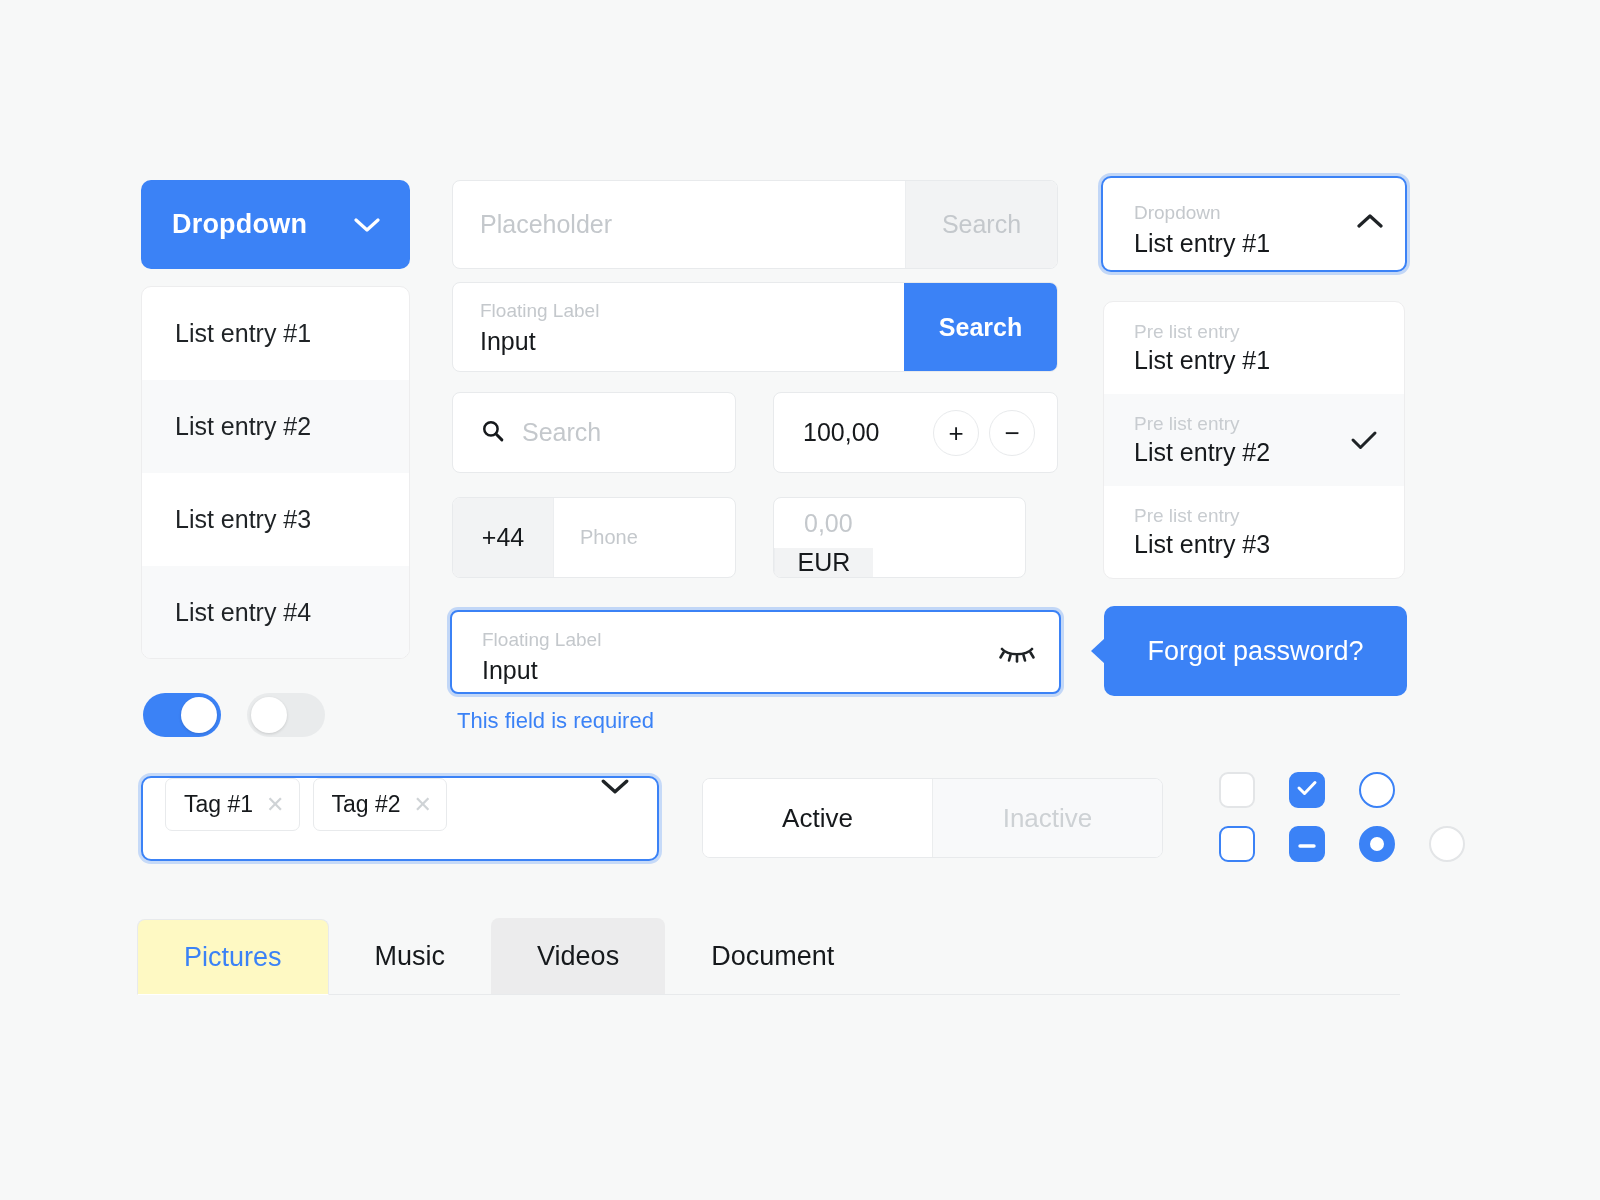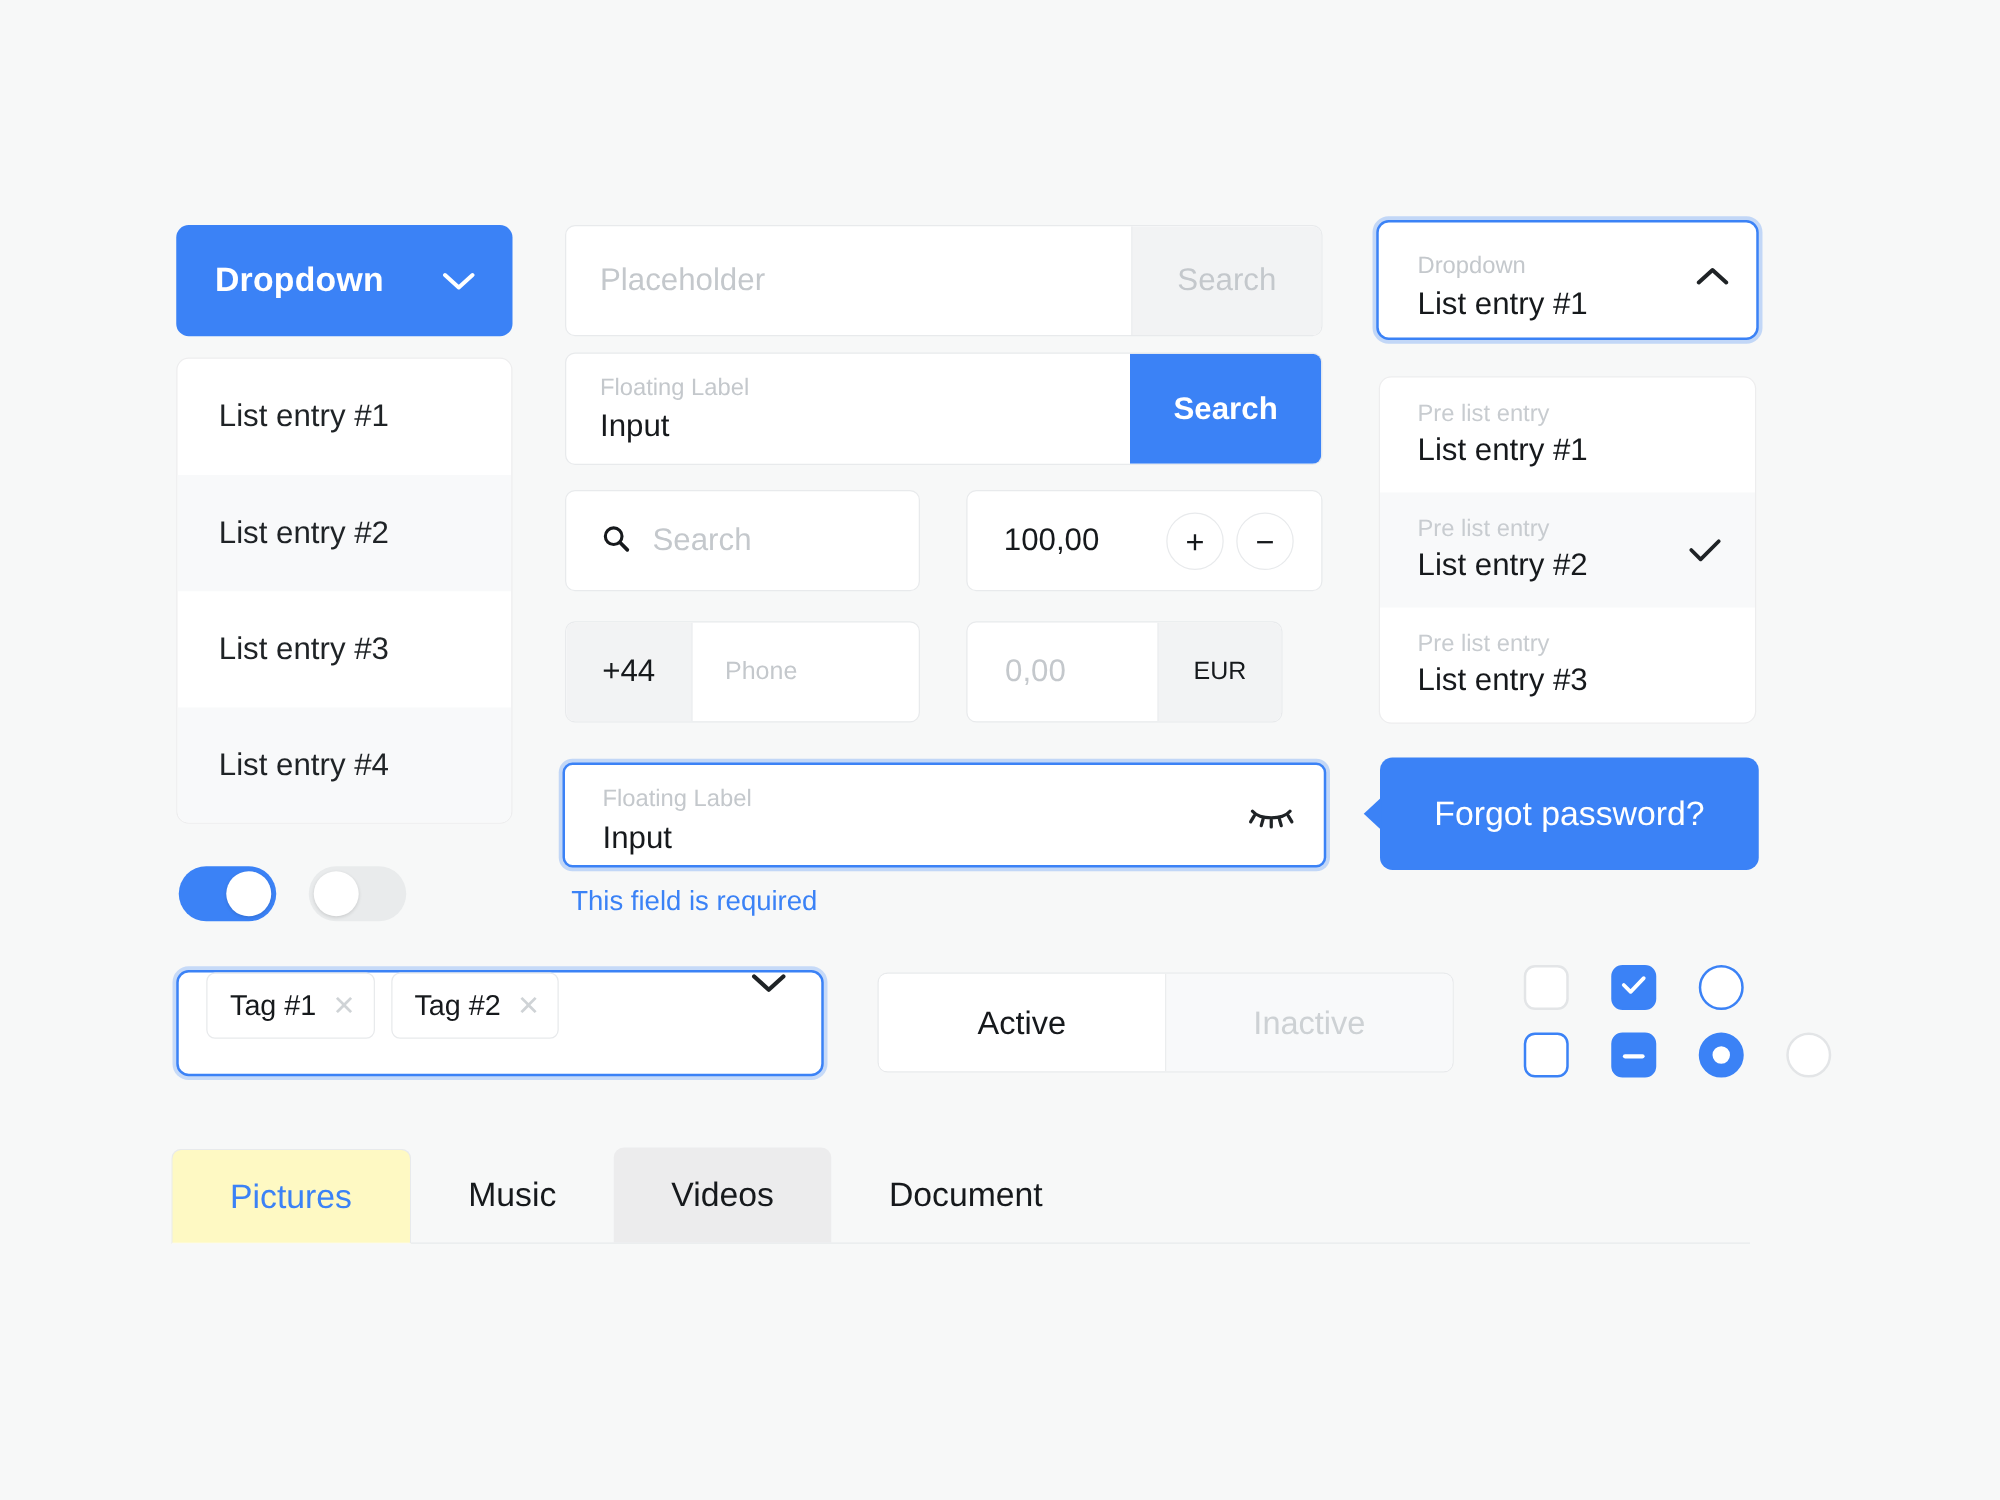--- a/index.html
+++ b/index.html
@@ -143,30 +143,30 @@
     border-right: 1px solid #eceef0;
   }
   .mid-phone .ph {
     flex: 1; display: flex; align-items: center; padding-left: 26px;
     font-size: 20px; color: #c4c8cc;
   }
 
   .mid-currency {
     position: absolute; left: 773px; top: 497px;
     width: 253px; height: 81px;
-    display: flex; overflow: hidden;
+    display: flex; overflow: hidden; flex-direction: column;
   }
   .mid-currency .ph {
     flex: 1; display: flex; align-items: center; padding-left: 30px;
     font-size: 25px; color: #c4c8cc;
   }
   .mid-currency .suffix {
     width: 99px; background: #f2f3f4;
     display: flex; align-items: center; justify-content: center;
-    font-size: 20px; color: #16191c;
+    font-size: 25px; color: #16191c;
     border-left: 1px solid #eceef0;
   }
 
   .mid-password {
     position: absolute; left: 450px; top: 610px;
     width: 611px; height: 84px;
     background: #fff;
     border: 2px solid #3b82f6;
     border-radius: 8px;
     box-shadow: 0 0 0 3px rgba(59,130,246,.28);

